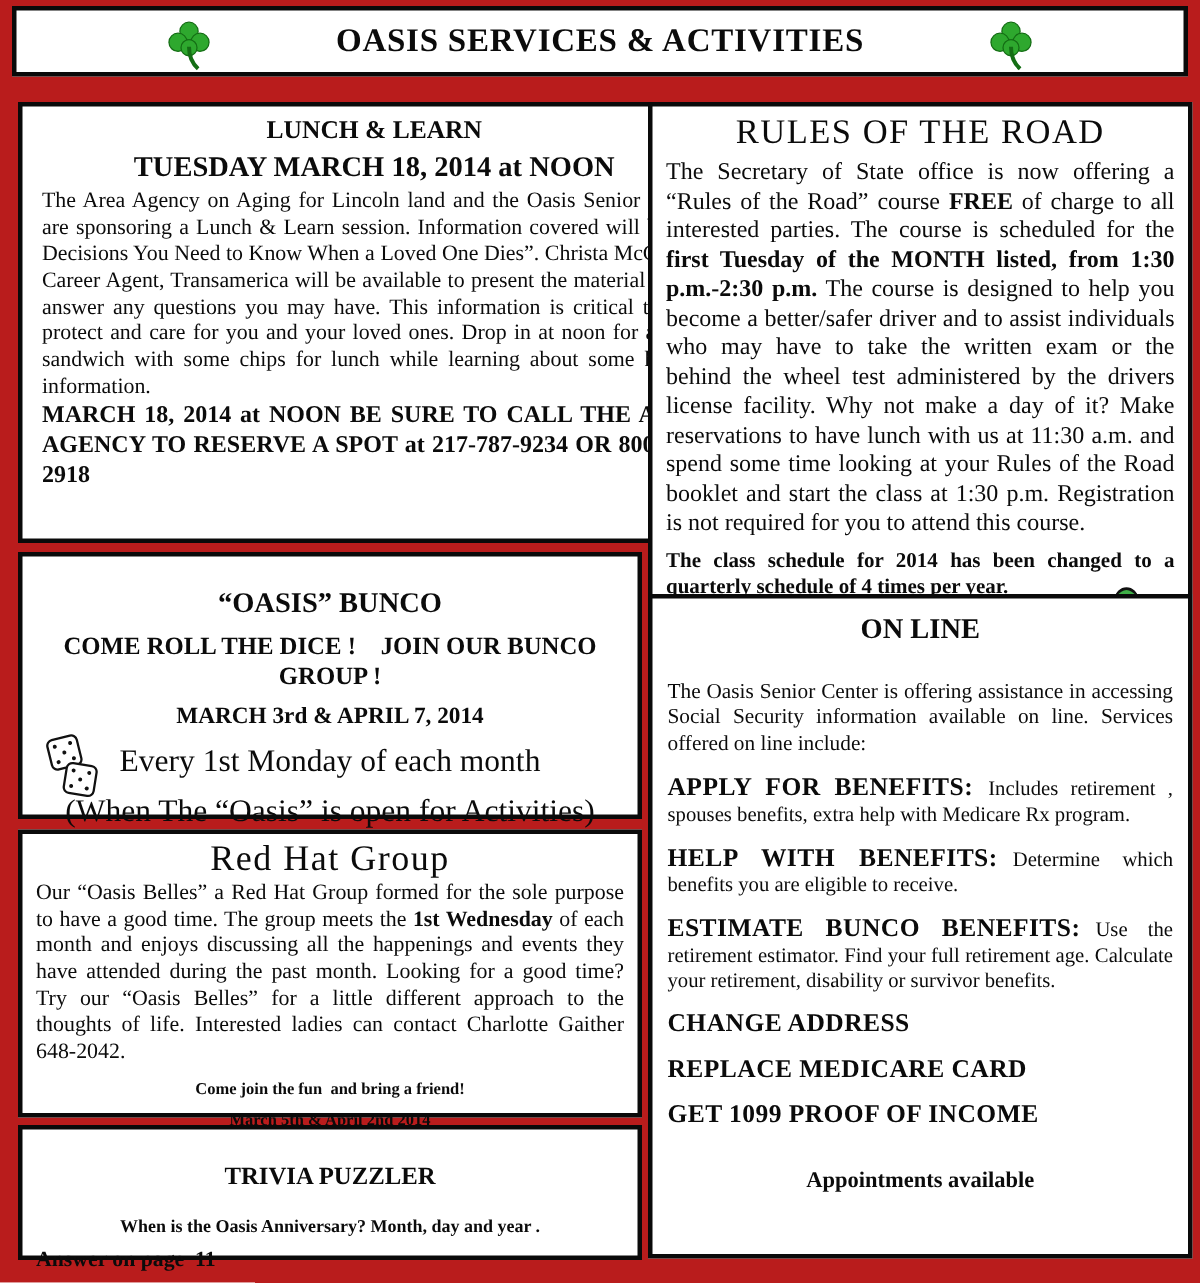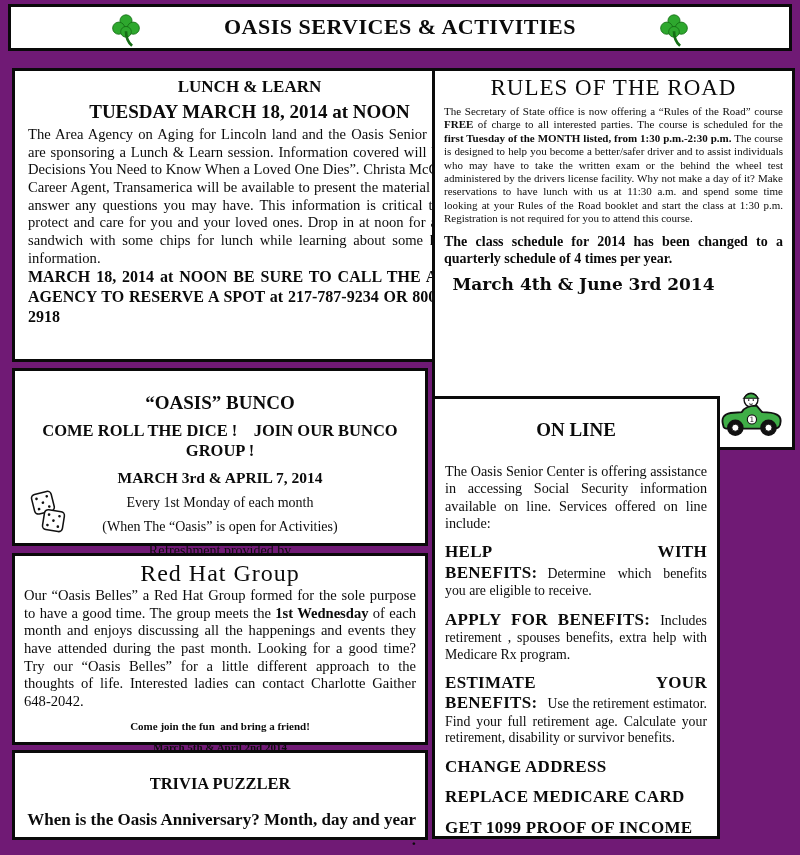--- a/index.html
+++ b/index.html
@@ -1,64 +1,64 @@
 <!DOCTYPE html>
 <html><head>
 <meta charset="utf-8">
 <style>
   html,body{margin:0;padding:0;background:#fff;}
-  #page{position:relative;width:800px;height:855px;background:#701a75;
+  #page{position:relative;width:800px;height:855px;background:#b91c1c;
         font-family:"Liberation Serif",serif;color:#0b0b0b;overflow:hidden;}
   .box{position:absolute;border:3px solid #0a0a0a;background:#fff;box-sizing:border-box;}
   
   #header-box{left:8px;top:4px;width:784px;height:47px;}
   #page-title{position:absolute;left:0;right:0;top:7px;text-align:center;
               font-size:22px;font-weight:bold;letter-spacing:.5px;}
   .shamrock{position:absolute;top:6px;}
   #shamrock-left{left:100px;}
   #shamrock-right{left:648px;}
   
   #lunch-box {left:12px; top:68px; width:475px;height:294px;padding:4px 13px;}
   #bunco-box {left:12px; top:368px;width:416px;height:178px;padding:4px 9px;}
   #redhat-box{left:12px; top:553px;width:416px;height:192px;padding:2px 9px;}
   #trivia-box{left:12px; top:750px;width:416px;height:90px;padding:4px 9px;}
   #rules-box {left:432px;top:68px; width:363px;height:382px;padding:3px 9px;}
-  #online-box{left:432px;top:396px;width:288px;height:443px;padding:16px 10px;}
+  #online-box{left:432px;top:396px;width:363px;height:443px;padding:6px 10px;}
 
   .ctr{text-align:center;}
   .just{text-align:justify;}
   .keep{white-space:pre-wrap;}
   p{margin:0;}
 
   
   .lunch-title{font-size:17px;font-weight:bold;margin-top:2px;}
   .lunch-sub{font-size:19px;font-weight:bold;margin:4px 0 3px;}
   .body-text{font-size:14.6px;line-height:1.21;}
   .remember{font-size:15px;font-weight:bold;margin:8px 0 6px;}
   .lunch-cta{font-size:16px;font-weight:bold;line-height:1.25;}
 
   
   .bunco-title{font-size:19px;font-weight:bold;margin-top:17px;}
   .bunco-l1{font-size:16.5px;font-weight:bold;margin-top:7px;}
   .bunco-l2{font-size:15.5px;font-weight:bold;margin-top:8px;}
-  .bunco-reg{font-size:14px;margin-top:8px;text-align:center;}
+  .bunco-reg{font-size:21px;margin-top:8px;text-align:center;}
   #dice{position:absolute;left:12px;bottom:4px;}
 
   
   .redhat-title{font-size:24px;letter-spacing:1px;margin-top:2px;}
   .redhat-cta{font-size:11px;font-weight:bold;margin-top:9px;}
 
   
   .trivia-title{font-size:16.5px;font-weight:bold;margin-top:17px;}
-  .trivia-q{font-size:17px;font-weight:bold;margin-top:16px;text-align:right;}
+  .trivia-q{font-size:12px;font-weight:bold;margin-top:16px;}
   .trivia-a{font-size:14.5px;font-weight:bold;margin-top:7px;text-align:left;}
 
   
   .rules-title{font-size:23px;letter-spacing:1px;margin-top:1px;}
-  .rules-body{font-size:11px;line-height:1.22;margin-top:4px;}
+  .rules-body{font-size:16px;line-height:1.22;margin-top:4px;}
   .rules-p2{font-size:14px;font-weight:bold;line-height:1.25;margin-top:7px;}
   .rules-dates{font-family:"DejaVu Serif",serif;font-size:17px;font-weight:bold;
                margin-top:6px;padding-right:60px;}
   #car{position:absolute;right:6px;bottom:4px;}
 
   
   .online-t1{font-size:19px;font-weight:bold;margin-top:4px;}
   .online-t2{font-size:22px;font-weight:bold;letter-spacing:.5px;margin-top:9px;}
   .online-intro{font-size:14.2px;line-height:1.22;margin-top:22px;}
   .svc{margin-top:10px;font-size:13.8px;line-height:1.2;text-align:justify;}
@@ -171,23 +171,23 @@
         <circle cx="39" cy="35" r="5" fill="#fff" stroke="#111" stroke-width="1.2"></circle>
         <text x="39" y="38" font-size="8" text-anchor="middle" fill="#111" font-family="DejaVu Sans, sans-serif">1</text>
       </svg>
     </span>
   </div>
 
   <div class="box" id="online-box">
     <p class="ctr online-t1">ON LINE</p>
     <p class="just online-intro">The Oasis Senior Center is offering assistance in accessing Social Security information available on line.  Services offered on line include:</p>
 
+    <p class="svc"><span class="svc-label">APPLY FOR BENEFITS:</span><span class="svc-desc">Includes retirement , spouses benefits, extra help with Medicare Rx program.</span></p>
     <p class="svc"><span class="svc-label">HELP WITH BENEFITS:</span><span class="svc-desc">Determine which benefits you are eligible to receive.</span></p>
-    <p class="svc"><span class="svc-label">APPLY FOR BENEFITS:</span><span class="svc-desc">Includes retirement , spouses benefits, extra help with Medicare Rx program.</span></p>
-    <p class="svc"><span class="svc-label">ESTIMATE YOUR BENEFITS:</span><span class="svc-desc">Use the retirement estimator. Find your full retirement age. Calculate your      retirement, disability or survivor benefits.</span></p>
+    <p class="svc"><span class="svc-label">ESTIMATE BUNCO BENEFITS:</span><span class="svc-desc">Use the retirement estimator. Find your full retirement age. Calculate your      retirement, disability or survivor benefits.</span></p>
     <p class="svc"><span class="svc-label">CHANGE ADDRESS</span></p>
     <p class="svc"><span class="svc-label">REPLACE MEDICARE CARD</span></p>
     <p class="svc"><span class="svc-label">GET 1099 PROOF OF INCOME</span></p>
 
     <p class="ctr appt1">Appointments available</p>
 
   </div>
 
 </div>
 

